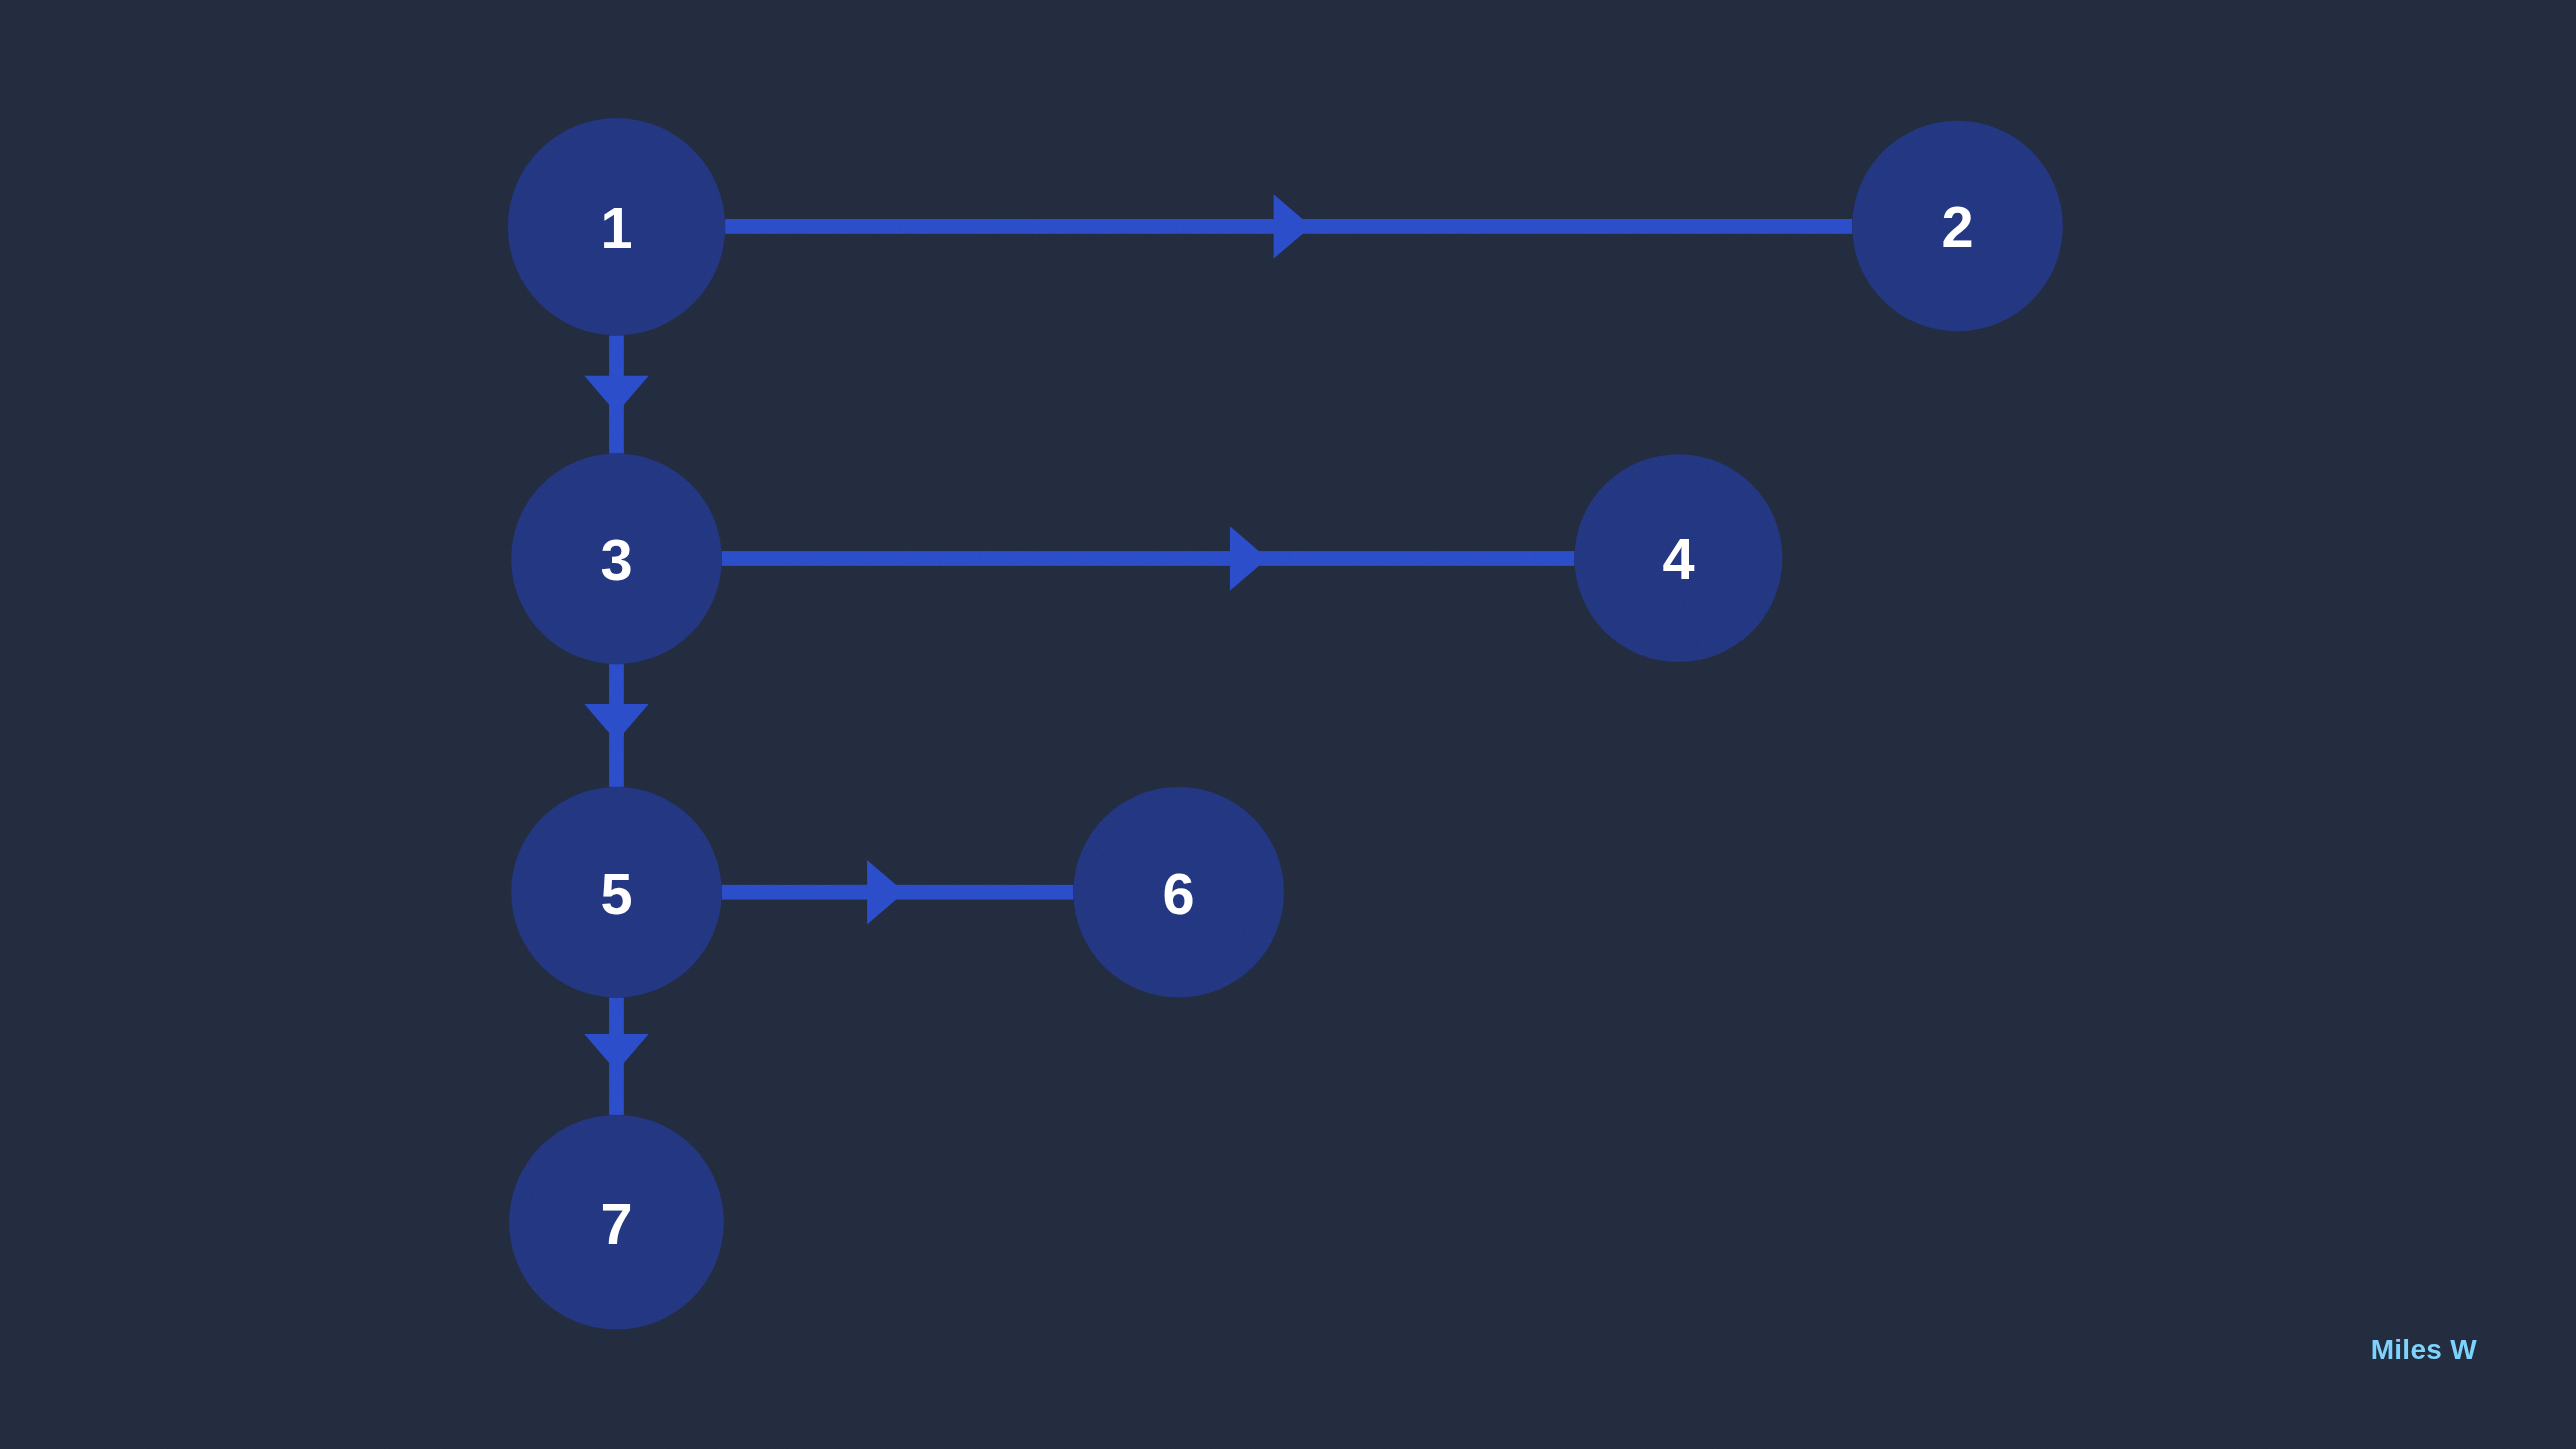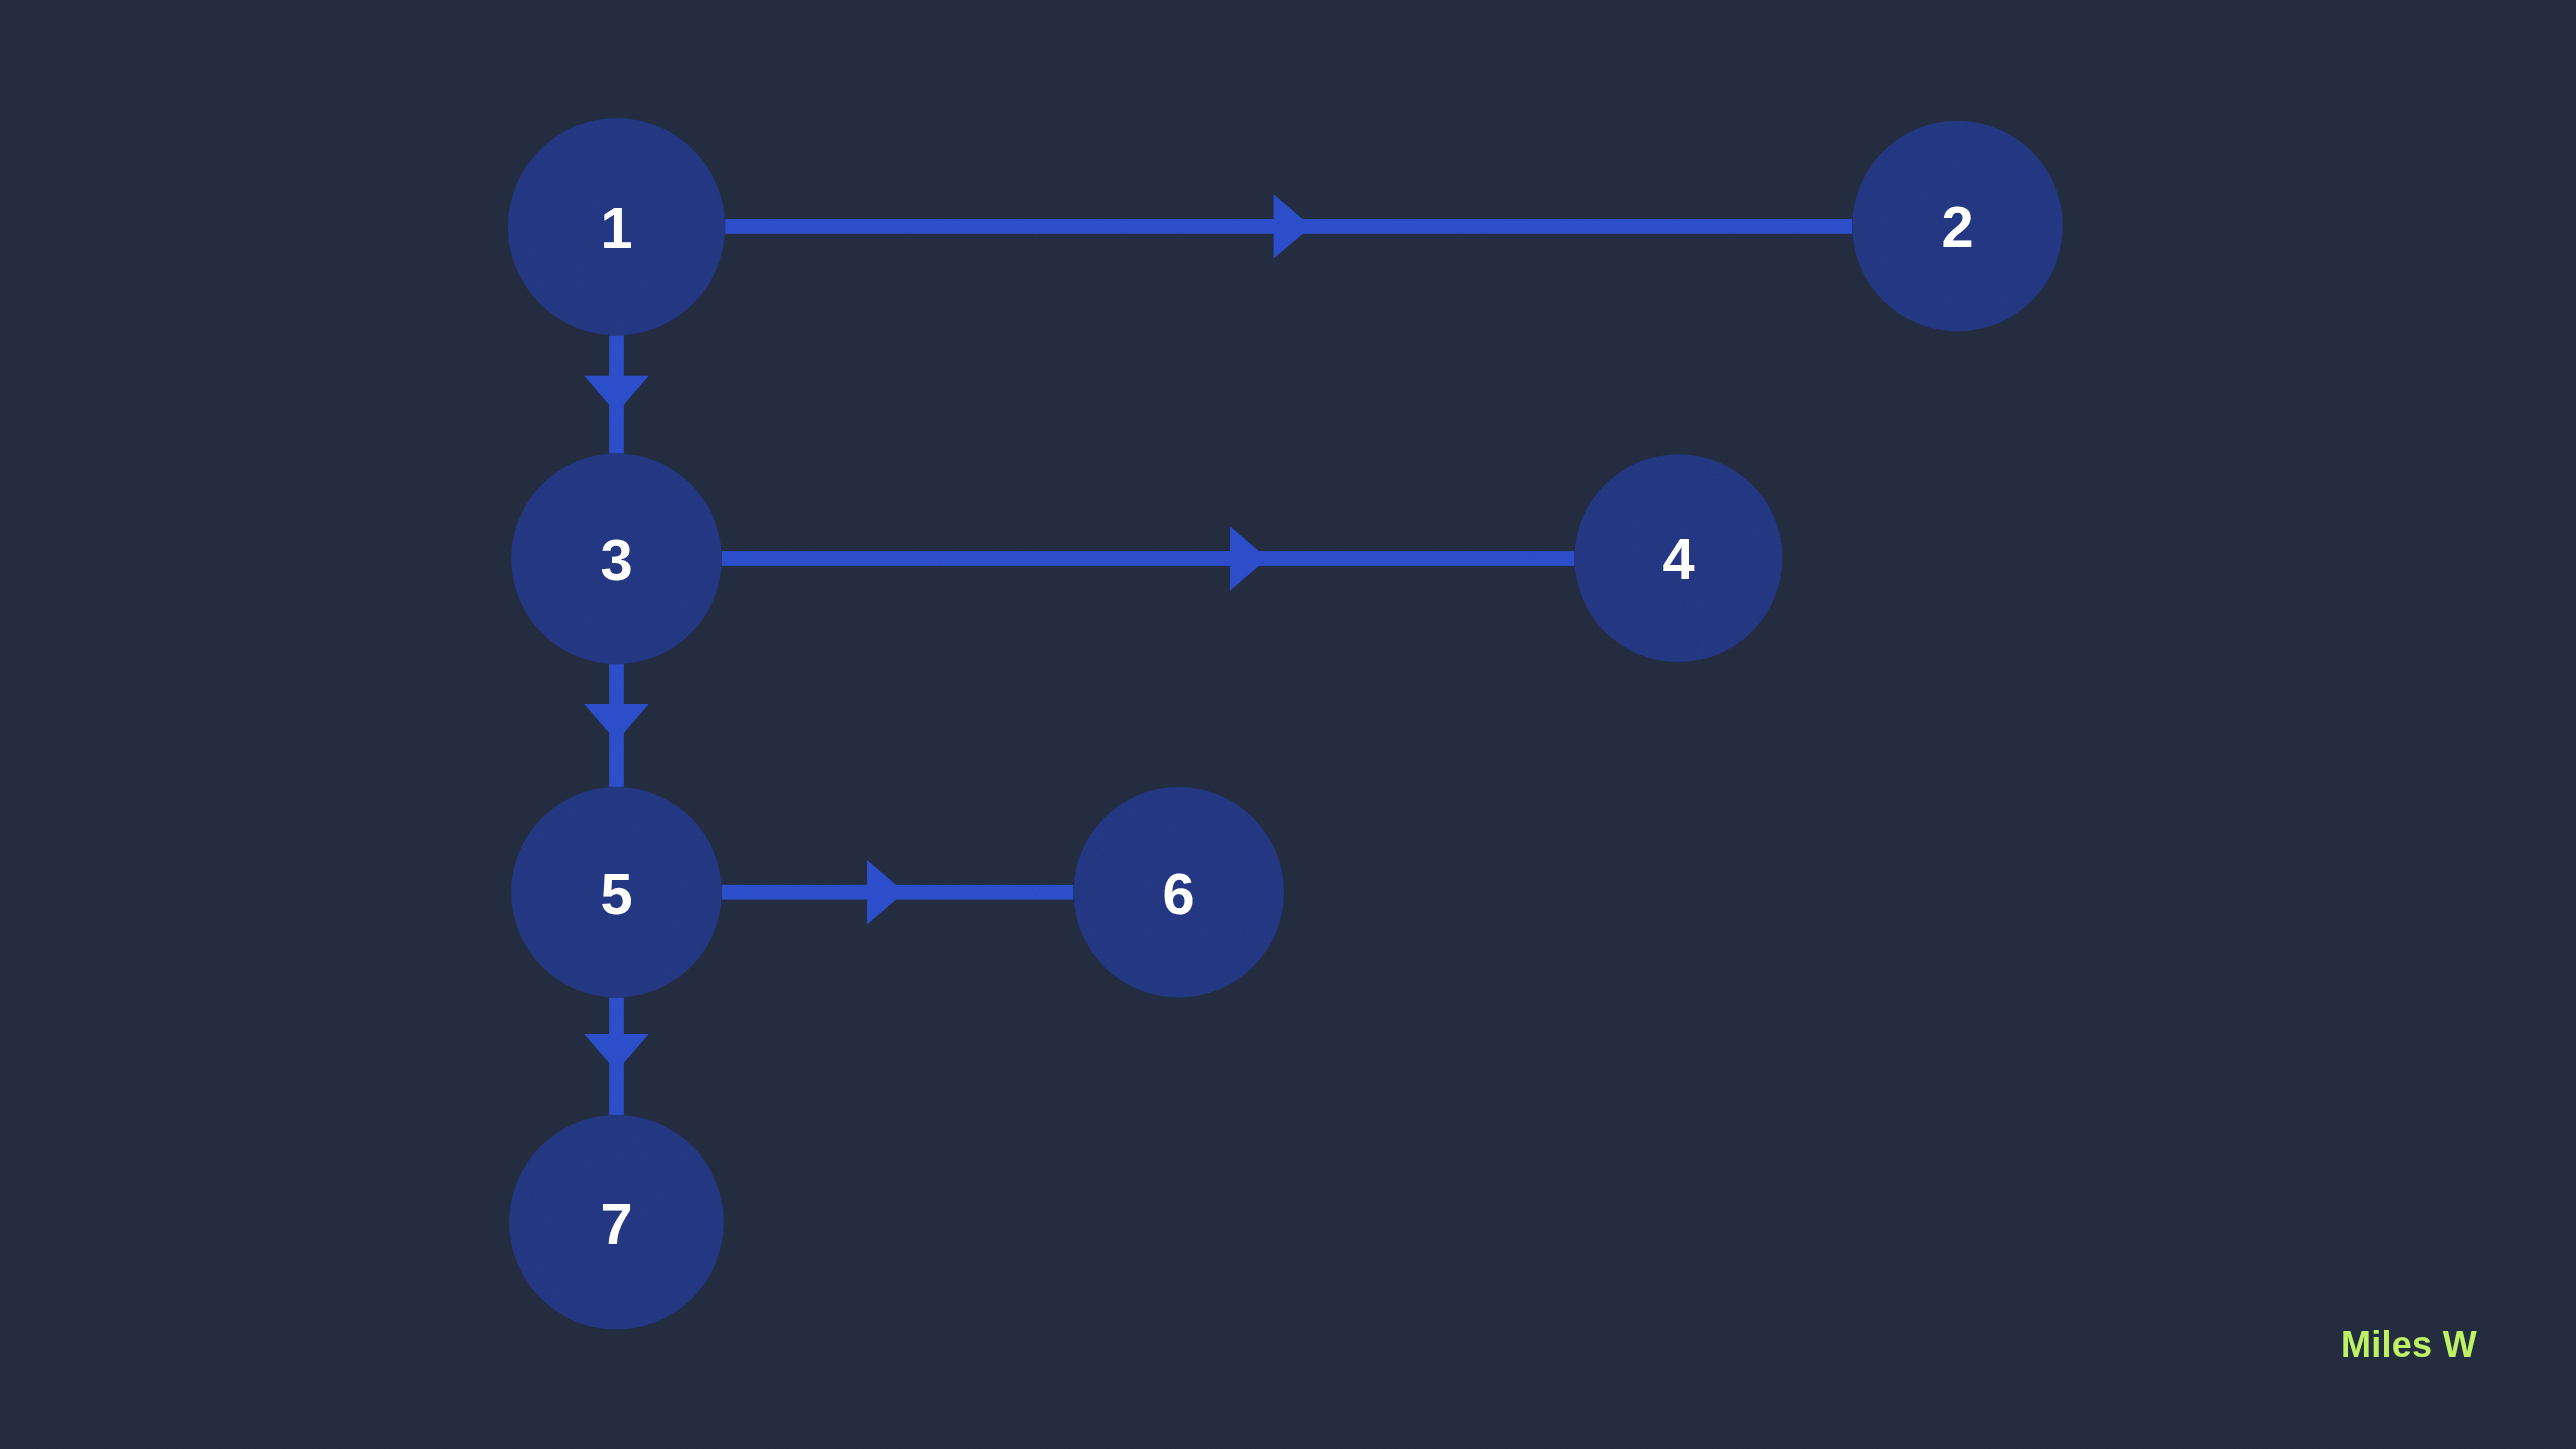--- a/index.html
+++ b/index.html
@@ -48,24 +48,24 @@
     paint-order: stroke;
     letter-spacing: 0px;
   }
   .edge-line {
     stroke-linecap: butt;
   }
   .watermark {
     position: absolute;
     right: 99px;
     bottom: 83px;
-    color: #bef264;
+    color: #7dd3fc;
     font-family: "Liberation Sans", sans-serif;
     font-weight: bold;
-    font-size: 36px;
+    font-size: 28px;
     letter-spacing: 0.3px;
     user-select: none;
     white-space: nowrap;
   }
 </style>
 </head>
 <body>
 
 <div id="canvas">
 

